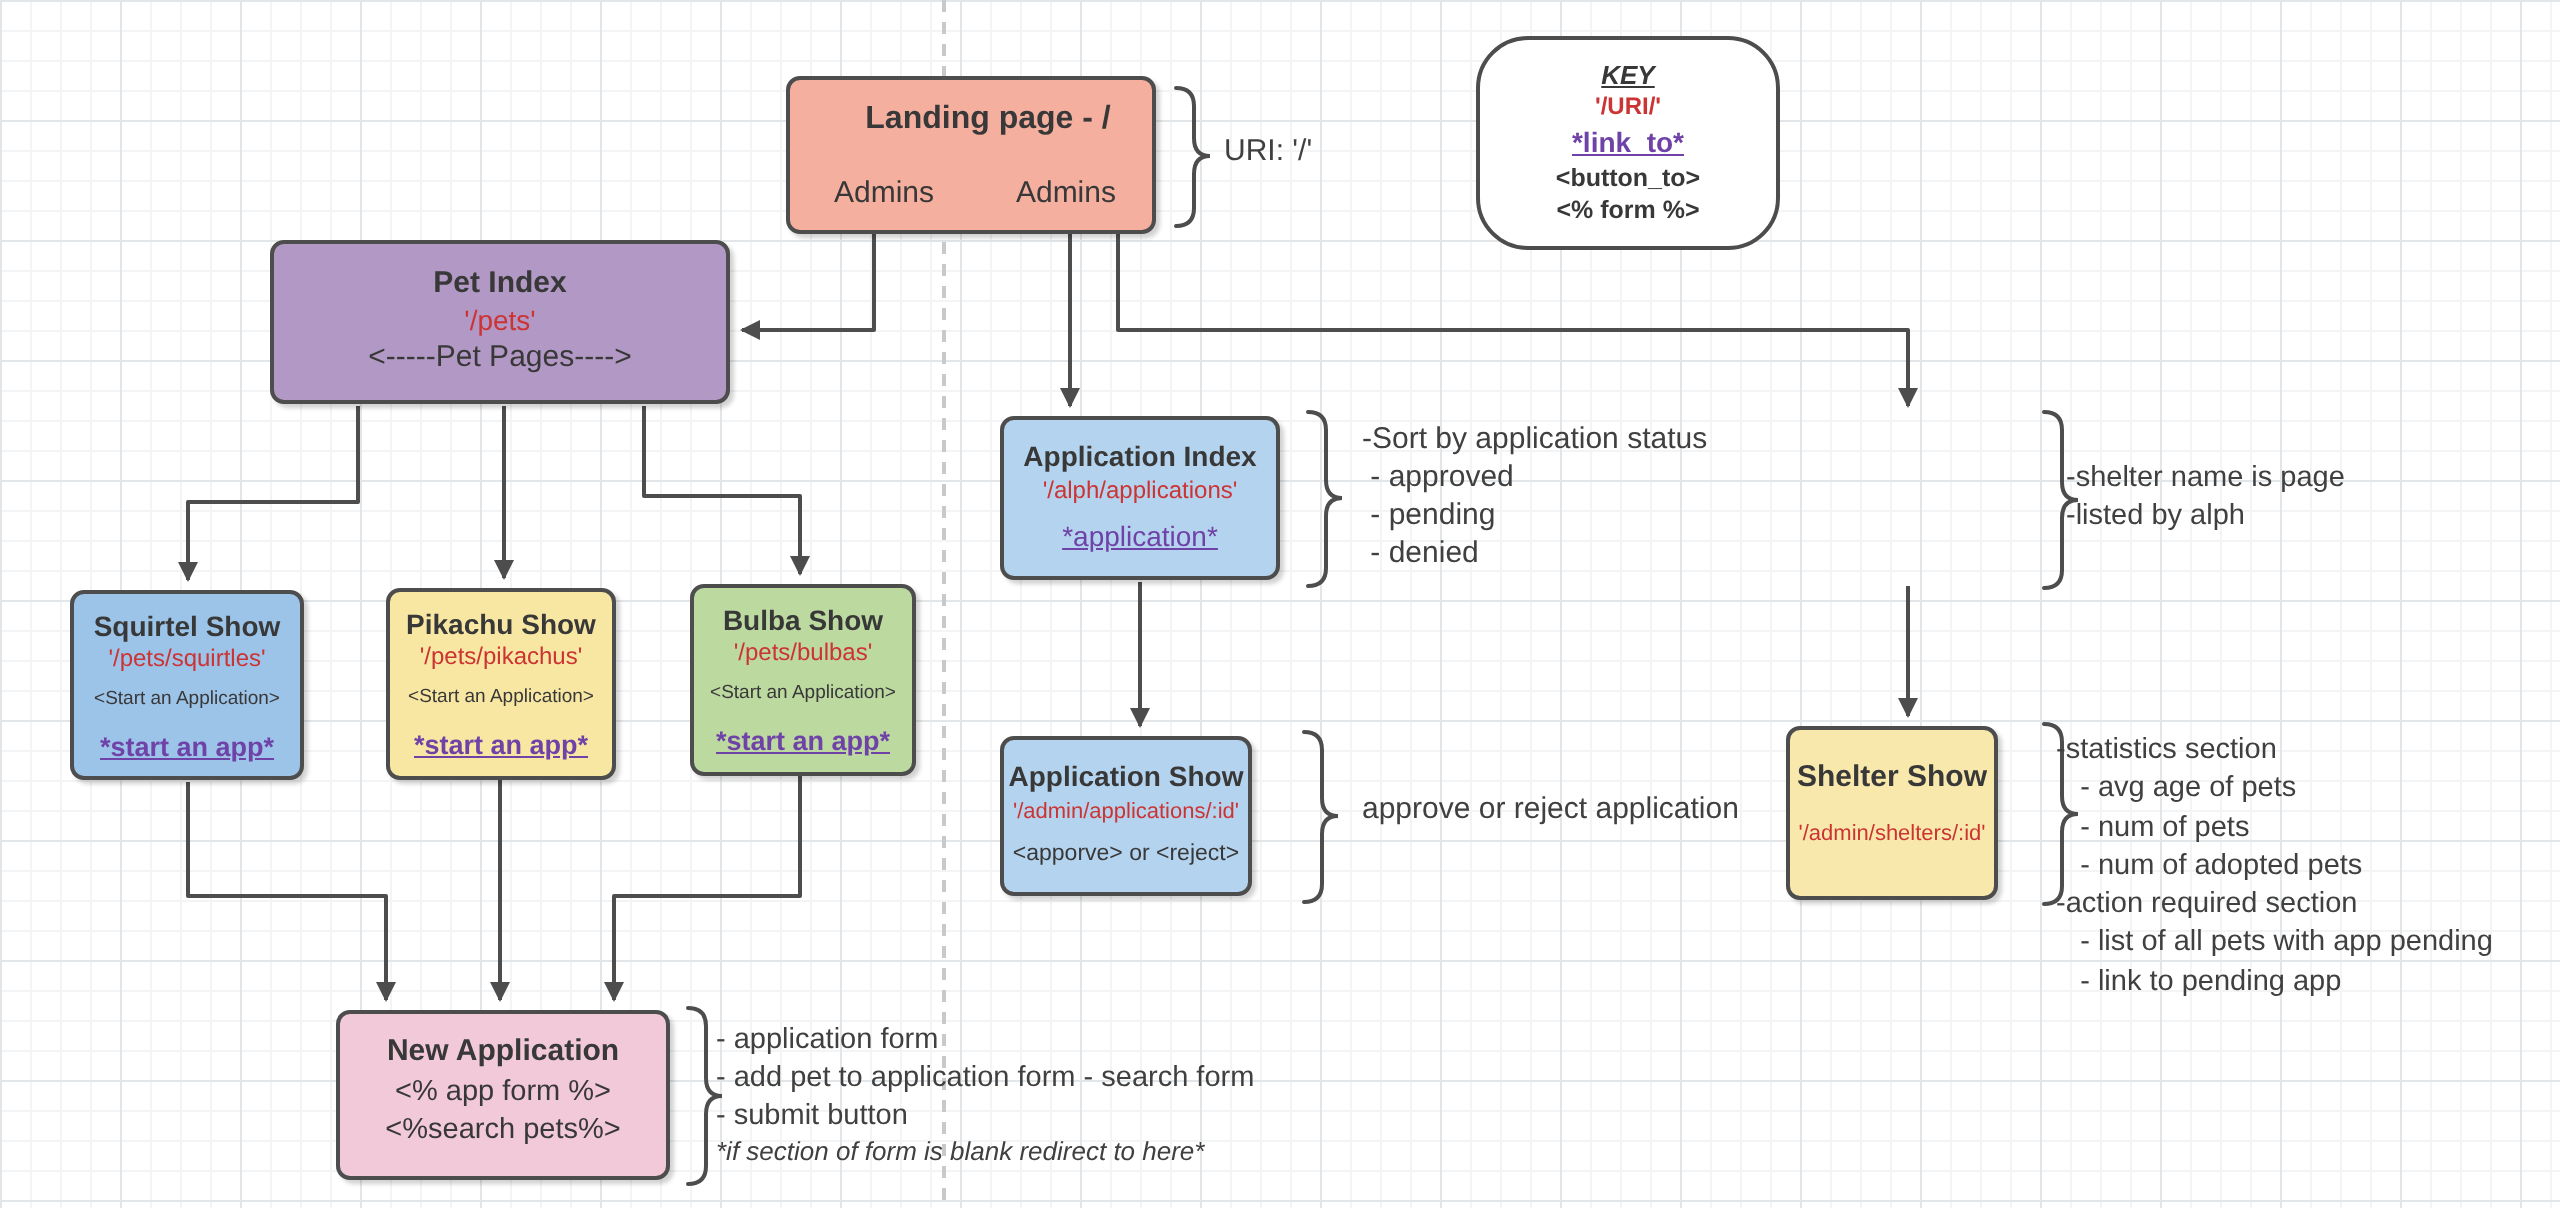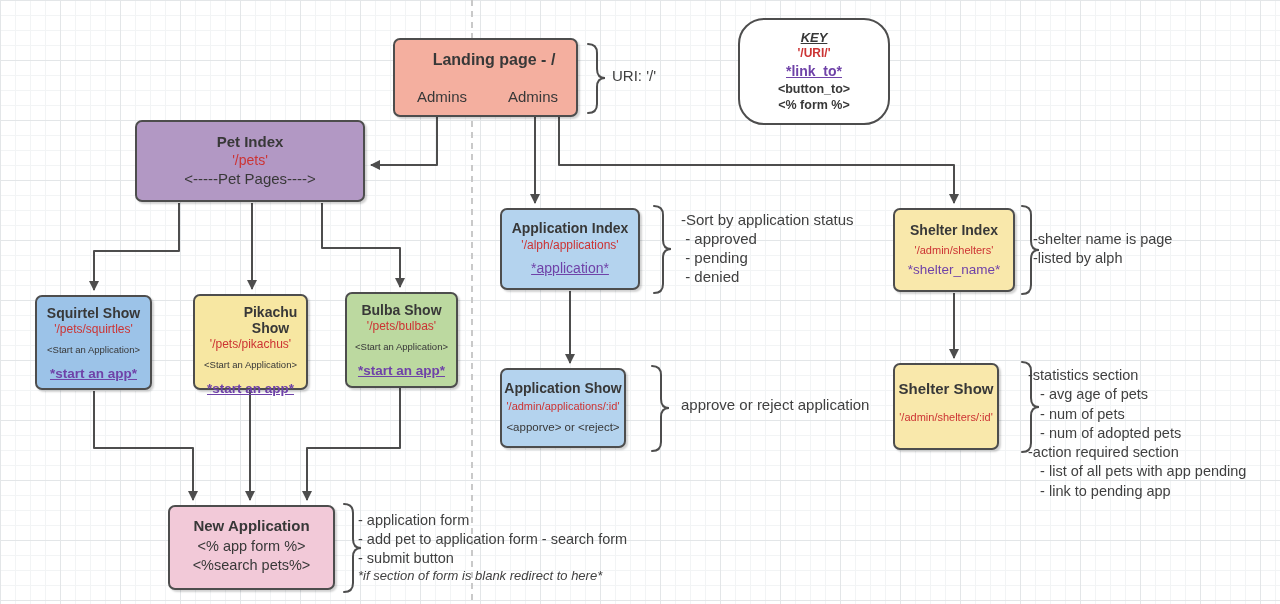--- a/index.html
+++ b/index.html
@@ -98,21 +98,21 @@
   </div>
 
   <div class="node blue-strong" style="left:35px;top:295px;width:117px;height:95px;">
     <div class="title" style="margin-top:8px;font-size:14px;">Squirtel Show</div>
     <div class="uri" style="font-size:12px;margin-top:1px;">'/pets/squirtles'</div>
     <div style="font-size:9.5px;margin-top:8px;">&lt;Start an Application&gt;</div>
     <div class="plink ulink" style="font-size:13.5px;margin-top:11px;">*start an app*</div>
   </div>
 
   <div class="node yellow" style="left:193px;top:294px;width:115px;height:96px;">
-    <div class="title" style="margin-top:8px;font-size:14px;padding-left:40px;">Pikachu Show</div>
+    <div class="title" style="margin-top:8px;font-size:14px;">Pikachu Show</div>
     <div class="uri" style="font-size:12px;margin-top:1px;">'/pets/pikachus'</div>
     <div style="font-size:9.5px;margin-top:8px;">&lt;Start an Application&gt;</div>
     <div class="plink ulink" style="font-size:13.5px;margin-top:11px;">*start an app*</div>
   </div>
 
   <div class="node green" style="left:345px;top:292px;width:113px;height:96px;">
     <div class="title" style="margin-top:8px;font-size:14px;">Bulba Show</div>
     <div class="uri" style="font-size:12px;margin-top:1px;">'/pets/bulbas'</div>
     <div style="font-size:9.5px;margin-top:8px;">&lt;Start an Application&gt;</div>
     <div class="plink ulink" style="font-size:13.5px;margin-top:11px;">*start an app*</div>
@@ -123,25 +123,20 @@
     <div class="uri" style="font-size:12px;margin-top:2px;">'/alph/applications'</div>
     <div class="plink ulink" style="font-size:14px;margin-top:8px;font-weight:normal;">*application*</div>
   </div>
 
   <div class="node blue-light" style="left:500px;top:368px;width:126px;height:80px;">
     <div class="title" style="margin-top:10px;font-size:14px;">Application Show</div>
     <div class="uri" style="font-size:11px;margin-top:4px;">'/admin/applications/:id'</div>
     <div style="font-size:11.5px;margin-top:9px;">&lt;apporve&gt; or &lt;reject&gt;</div>
   </div>
 
-  <div class="node yellow-light" style="left:893px;top:208px;width:122px;height:84px;">
-    <div class="title" style="margin-top:12px;font-size:14px;">Shelter Index</div>
-    <div class="uri" style="font-size:11px;margin-top:6px;">'/admin/shelters'</div>
-    <div class="plink" style="font-size:13.5px;margin-top:6px;font-weight:normal;">*shelter_name*</div>
-  </div>
 
   <div class="node yellow-light" style="left:893px;top:363px;width:106px;height:87px;">
     <div class="title" style="margin-top:15px;font-size:15px;">Shelter Show</div>
     <div class="uri" style="font-size:11px;margin-top:14px;">'/admin/shelters/:id'</div>
   </div>
 
   <div class="node pink" style="left:168px;top:505px;width:167px;height:85px;">
     <div class="title" style="margin-top:10px;font-size:15px;">New Application</div>
     <div style="font-size:14.5px;margin-top:4px;">&lt;% app form %&gt;</div>
     <div style="font-size:14.5px;margin-top:3px;">&lt;%search pets%&gt;</div>

